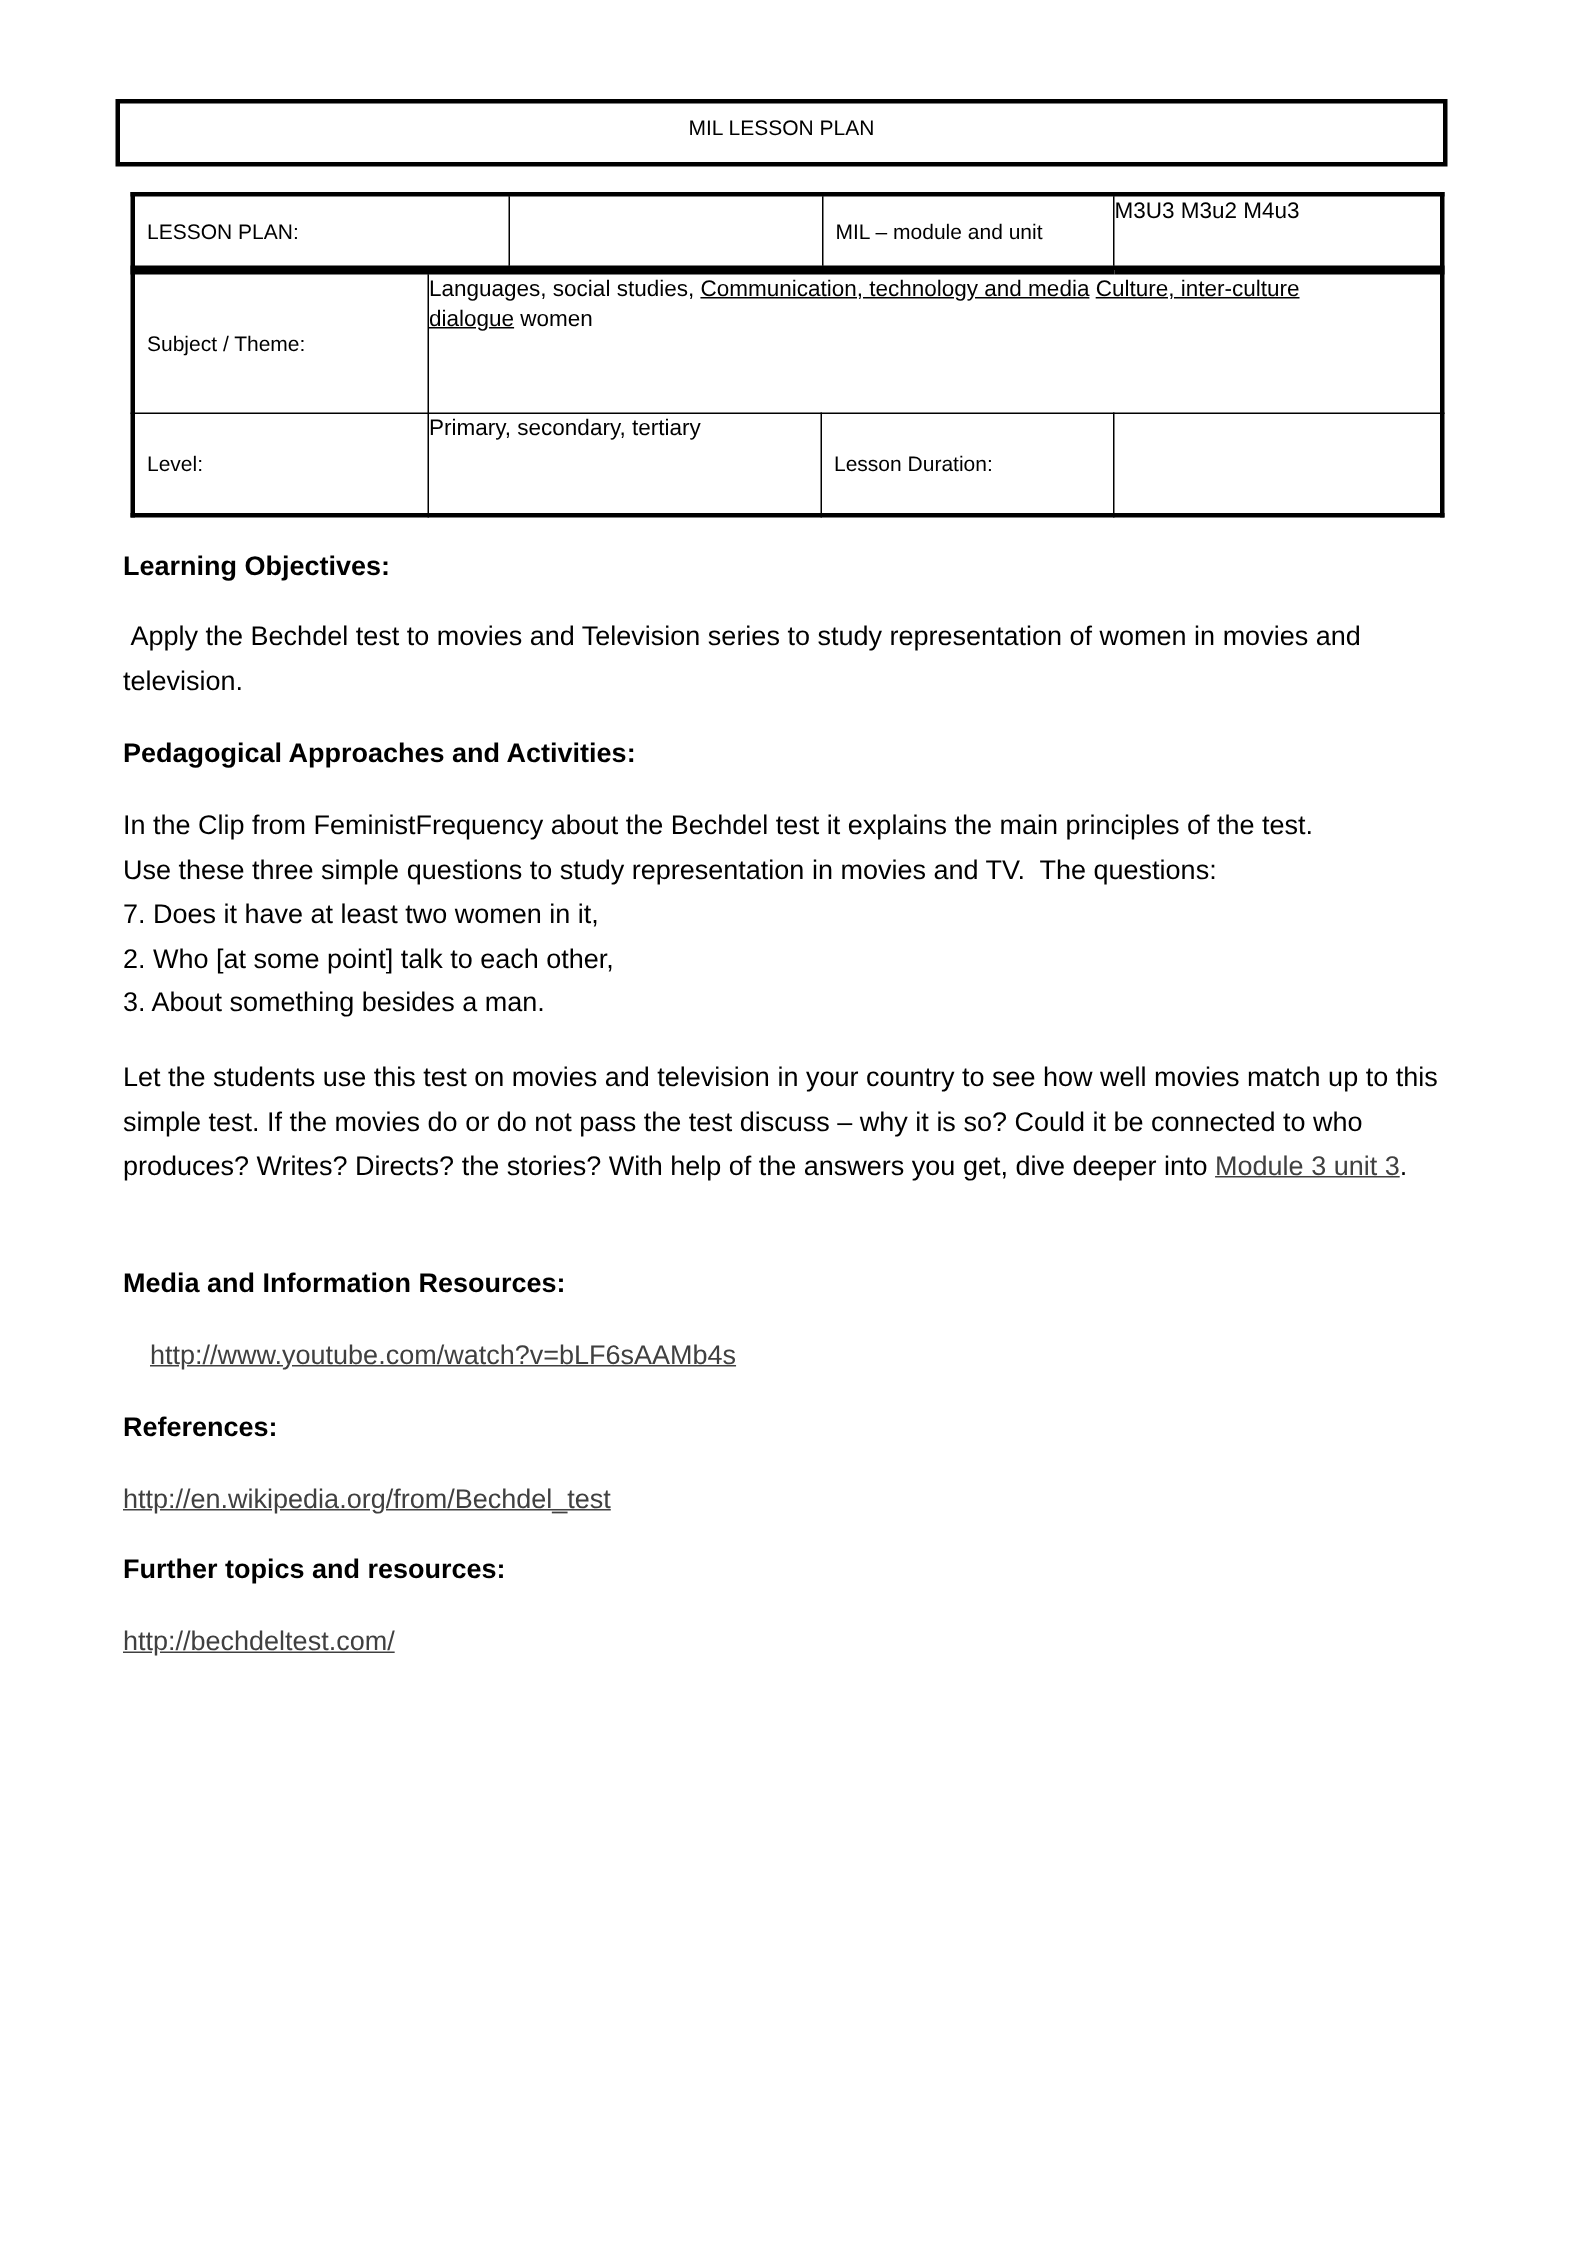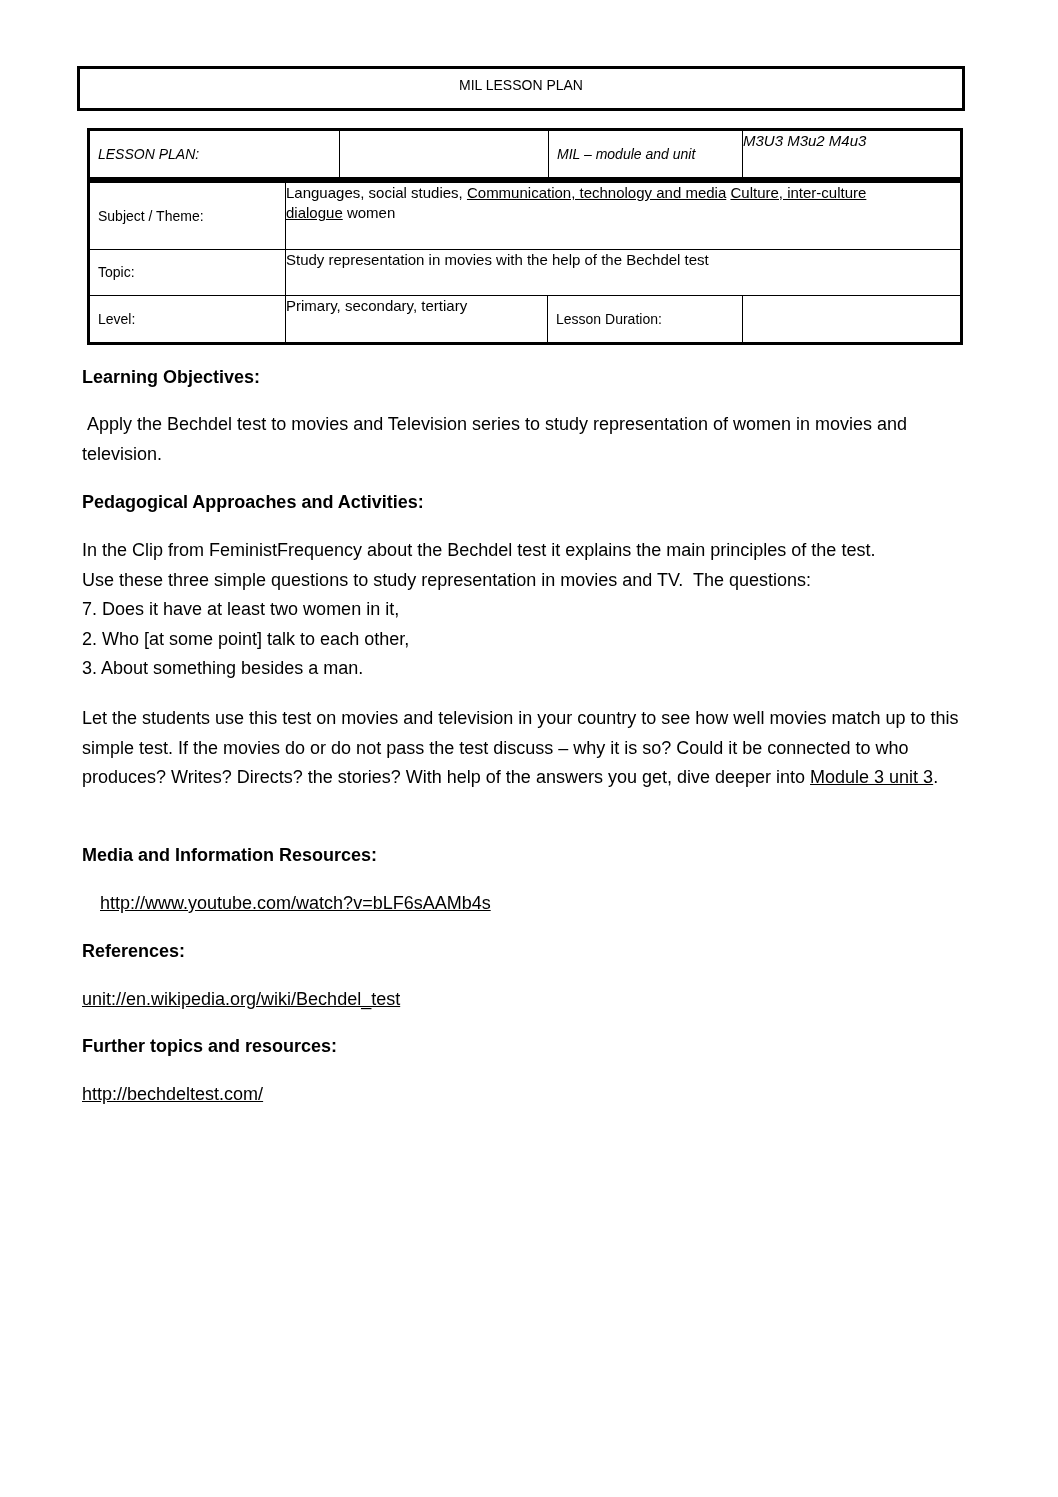--- a/index.html
+++ b/index.html
@@ -28,30 +28,30 @@
   .lbl2 { padding: 0 0 0 8px !important; vertical-align: middle !important; }
   .val { padding: 0 0 0 0 !important; font-size: 15px; line-height: 20px; }
   .u { text-decoration: underline; }
 
   
   .body-text {
     font-family: "Liberation Sans", sans-serif;
     font-size: 18px; line-height: 29.5px; color: #000;
   }
   .h { font-weight: bold; }
-  a.link { color: #000000; text-decoration: underline; }
+  a.link { color: #404040; text-decoration: underline; }
 </style>
 </head>
 <body>
 
 <div class="abs title-box">
   <div class="t">MIL LESSON PLAN</div>
 </div>
 
-<table class="grid" style="left:87px; top:128px; width:873px; height:52px;font-style:italic;">
+<table class="grid" style="left:87px; top:128px; width:873px; height:52px;">
   <colgroup>
     <col style="width:251px">
       <col style="width:209px">
       <col style="width:194px">
       <col style="width:219px">
   </colgroup>
   <tbody>
       <tr style="height:33px">
     <td class="lbl2">LESSON PLAN:</td>
     <td></td>
@@ -68,24 +68,20 @@
       <col style="width:195px">
       <col style="width:219px">
   </colgroup>
   <tbody>
       <tr style="height:53px">
     <td class="lbl2">Subject  / Theme:</td>
     <td class="val" colspan="3" style="padding-right:40px !important;">
       <span>Languages, social studies, </span><span class="u">Communication, technology and media</span><span> </span><span class="u">Culture, inter-culture dialogue</span><span> women</span>
     </td>
   </tr>
-  <tr style="height:36px">
-    <td class="lbl2">Topic:</td>
-    <td class="val" colspan="3">Study representation in movies with the help of the Bechdel test</td>
-  </tr>
   <tr style="height:38px">
     <td class="lbl2">Level:</td>
     <td class="val">Primary, secondary, tertiary</td>
     <td class="lbl2">Lesson  Duration:</td>
     <td></td>
   </tr>
 </tbody>
   </table>
 
 <div class="abs body-text h" style="left:82px; top:363px;text-align:center;">Learning  Objectives:</div>
@@ -101,16 +97,16 @@
 </div>
 
 <div class="abs body-text" style="left:82px; top:704px; width:885px;">
   <span>Let the students use this test on movies and television in your country to see how well movies match up to this simple test. If the movies do or do not pass the test discuss – why it is so? Could it be connected to who produces? Writes? Directs? the stories? With help of the answers you get, dive deeper into </span><a class="link" href="#">Module 3 unit 3</a><span>.</span>
 </div>
 
 <div class="abs body-text h" style="left:82px; top:841px;">Media and Information Resources:</div>
 <a class="abs body-text link" href="#" style="left:88px; top:889px;margin-left:12px;">http://www.youtube.com/watch?v=bLF6sAAMb4s</a>
 
 <div class="abs body-text h" style="left:82px; top:937px;">References:</div>
-<a class="abs body-text link" href="#" style="left:82px; top:985px;">unit://en.wikipedia.org/wiki/Bechdel_test</a>
+<a class="abs body-text link" href="#" style="left:82px; top:985px;">http://en.wikipedia.org/from/Bechdel_test</a>
 
 <div class="abs body-text h" style="left:82px; top:1032px;">Further topics and resources:</div>
 <a class="abs body-text link" href="#" style="left:82px; top:1080px;">http://bechdeltest.com/</a>
 
 </body></html>

